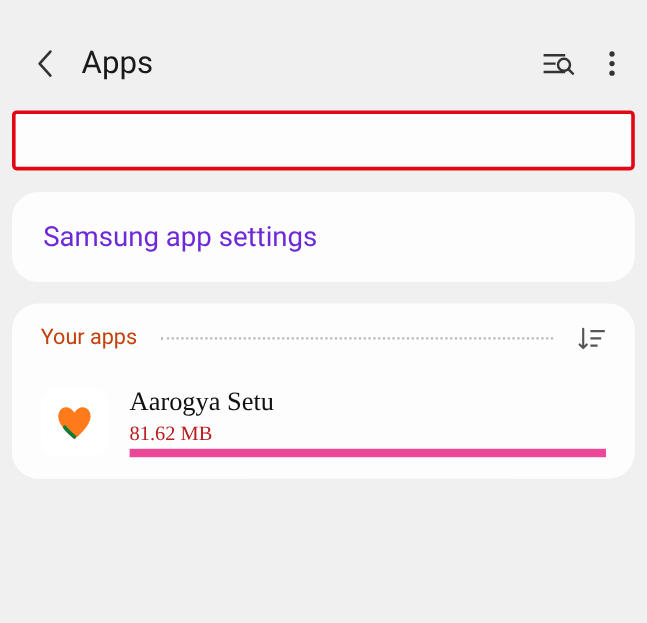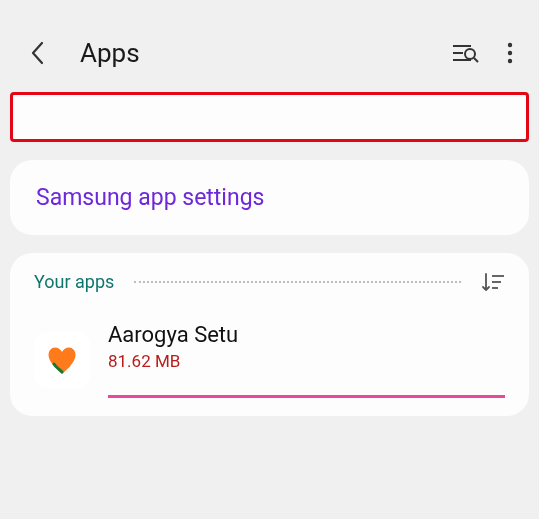--- a/index.html
+++ b/index.html
@@ -7,21 +7,21 @@
       width: 539px;
       height: 519px;
       background: #f0f0f0;
       font-family: -apple-system, "Segoe UI", Roboto, sans-serif;
       overflow: hidden;
     }
     .header {
       display: flex;
       align-items: center;
       padding: 38px 20px 24px 28px;
-      gap: 32px;
+      gap: 20px;
     }
     .back-btn { display: flex; align-items: center; justify-content: center; }
     .title {
       font-size: 26px;
       font-weight: 400;
       color: #1a1a1a;
       flex: 1;
     }
     .header-actions { display: flex; align-items: center; gap: 28px; margin-right: 6px; }
     .card {
@@ -55,21 +55,21 @@
       padding: 18px 24px 0;
     }
     .section-header {
       display: flex;
       align-items: center;
       gap: 12px;
       margin-bottom: 22px;
     }
     .section-label {
       font-size: 18px;
-      color: #0f766e;
+      color: #c2410c;
     }
     .dotted-line {
       flex: 1;
       border-top: 2px dotted #bdbdbd;
       height: 0;
       margin: 0 8px;
     }
     .app-row {
       display: flex;
       align-items: center;
@@ -78,21 +78,21 @@
     }
     .app-icon {
       width: 56px;
       height: 56px;
       border-radius: 12px;
       display: flex;
       align-items: center;
       justify-content: center;
       background: #fff;
     }
-    .app-info { flex: 1; border-bottom: 3px solid #ec4899; padding-bottom: 24px; }
+    .app-info { flex: 1; border-bottom: 7px solid #ec4899; padding-bottom: 2px; font-family: Liberation Serif, serif; }
     .app-name {
       font-size: 22px;
       color: #111;
       font-weight: 400;
       margin-bottom: 4px;
     }
     .app-size {
       font-size: 17px;
       color: #b91c1c;
     }

